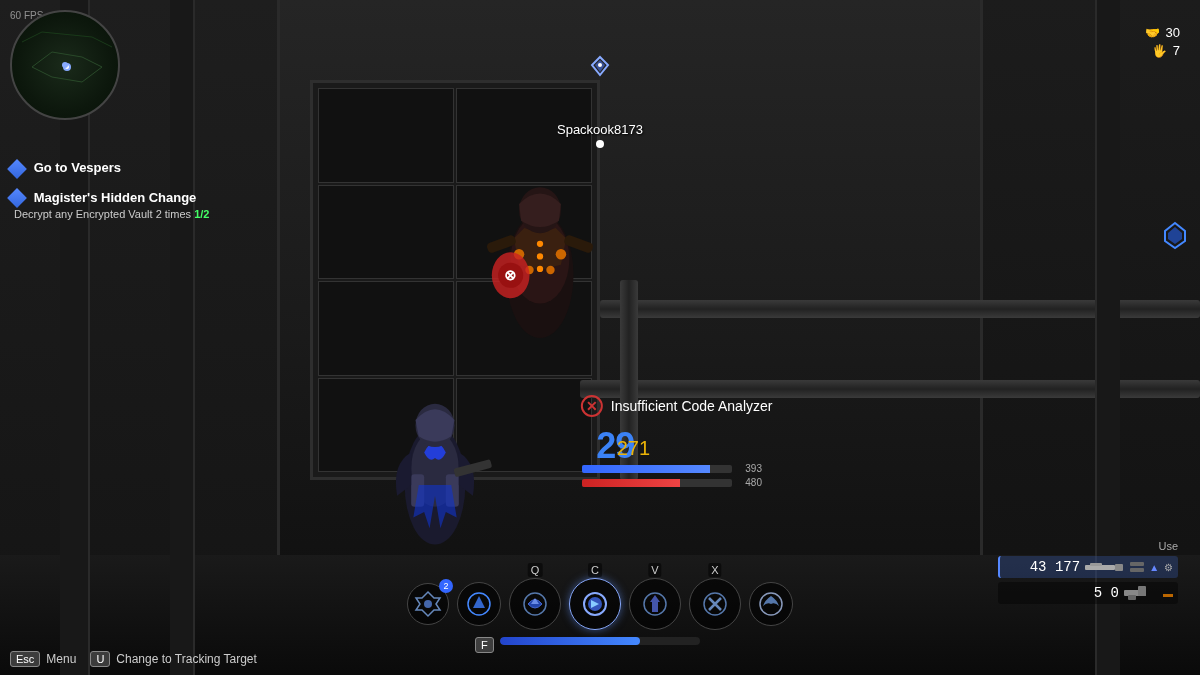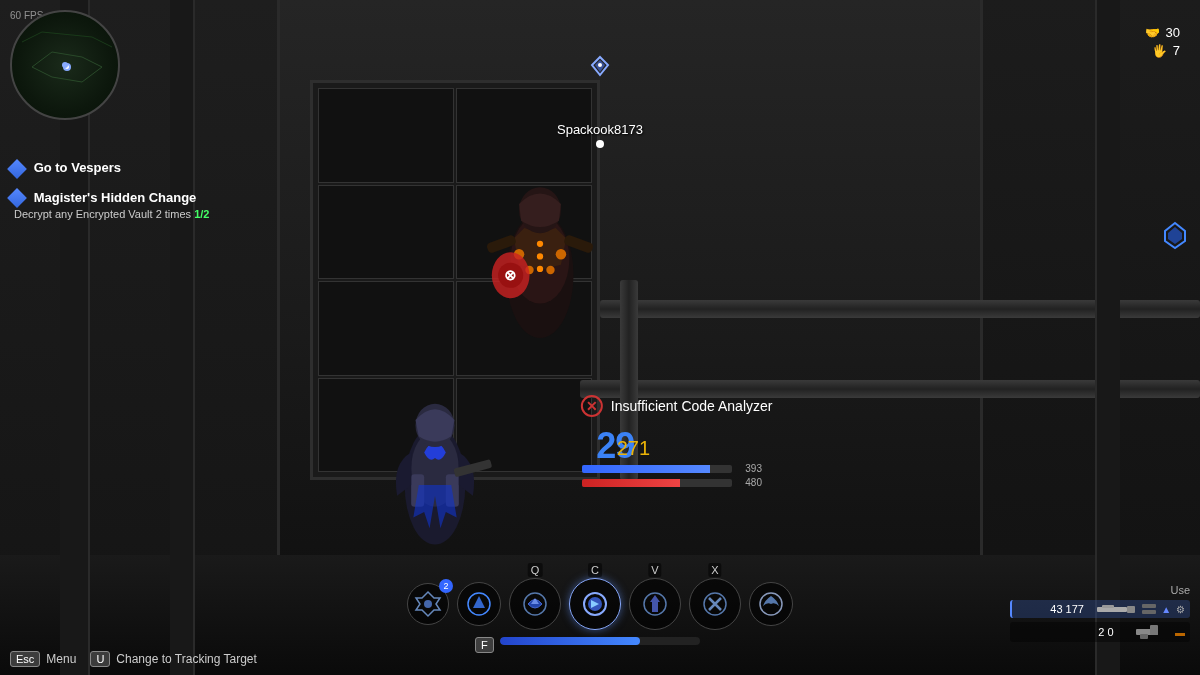--- a/index.html
+++ b/index.html
@@ -354,23 +354,22 @@
       align-items: center;
       gap: 6px;
       color: #cccccc;
       font-size: 12px;
     }
 
     
     #weapon-panel {
       position: absolute;
       top: 540px;
-      right: 10px;
+      right: 22px;
       width: 180px;
-      margin-top: 44px;
     }
 
     .weapon-use-label {
       color: #aaaaaa;
       font-size: 11px;
       text-align: right;
       margin-bottom: 4px;
     }
 
     .weapon-row {
@@ -384,23 +383,24 @@
       border-radius: 3px;
     }
 
     .weapon-row.active {
       background: rgba(50,80,150,0.4);
       border-left: 2px solid #5588ff;
     }
 
     .weapon-ammo {
       color: white;
-      font-size: 11px;
+      font-size: 14px;
       min-width: 50px;
-      text-align: center;
+      text-align: right;
+      font-family: Liberation Mono, monospace;
     }
 
     
     #scene {
       position: absolute;
       inset: 0;
       z-index: 0;
     }
 
     
@@ -752,21 +752,21 @@
         <rect x="5" y="2" width="12" height="3" rx="1" fill="#999999"></rect>
       </svg>
       <div style="display:flex;flex-direction:column;gap:2px;">
         <div style="width:14px;height:4px;background:#666;border-radius:1px;"></div>
         <div style="width:14px;height:4px;background:#666;border-radius:1px;"></div>
       </div>
       <span style="color:#6688ff;font-size:10px;">▲</span>
       <span style="color:#aaaaaa;font-size:10px;">⚙</span>
     </div>
     <div class="weapon-row">
-      <span class="weapon-ammo">2 0</span>
+      <span class="weapon-ammo">5 0</span>
 
       <svg width="30" height="14" viewBox="0 0 30 14">
         <rect x="0" y="4" width="22" height="6" rx="1" fill="#888888"></rect>
         <rect x="14" y="0" width="8" height="10" rx="1" fill="#777777"></rect>
         <rect x="4" y="9" width="8" height="5" rx="1" fill="#666666"></rect>
       </svg>
       <span style="color:#bb6600;font-size:10px;margin-left:4px;">▬</span>
     </div>
   </div>
 

